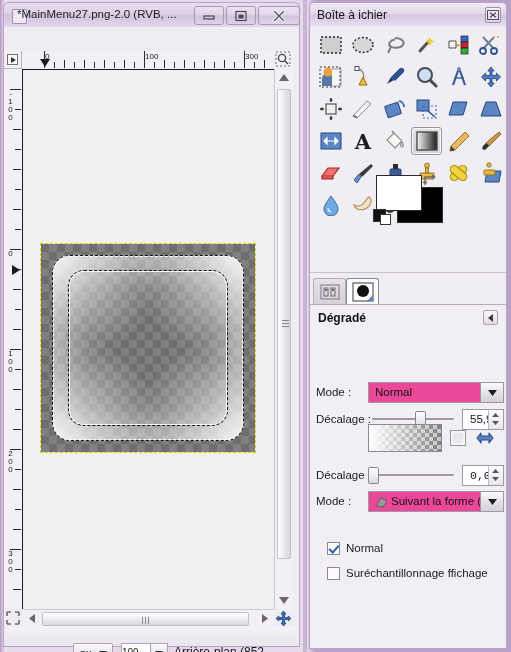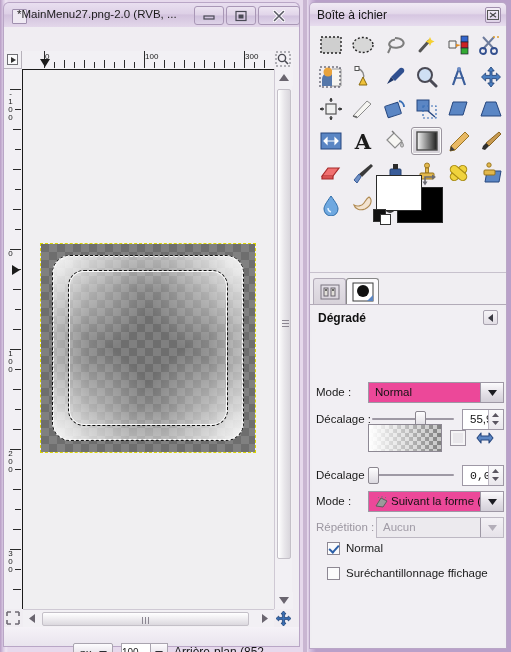--- a/index.html
+++ b/index.html
@@ -876,31 +876,20 @@
         </svg>
         <span class="cval" style="left:22px">Suivant la forme (e...</span>
         <span class="cbtn">
           <svg style="position:absolute;left:7px;top:7px" width="9" height="6">
             <polygon points="0,0 9,0 4.5,6" fill="#1c1c22"></polygon>
           </svg>
         </span>
       </div>
     </div>
 
-    <div class="opt-row" style="top:490px">
-      <span class="opt-label nosel dim">Répétition :</span>
-      <div class="combo disabled" style="left:66px;top:1px;width:128px;">
-        <span class="cval">Aucun</span>
-        <span class="cbtn">
-          <svg style="position:absolute;left:7px;top:7px" width="9" height="6">
-            <polygon points="0,0 9,0 4.5,6" fill="#b3aeb9"></polygon>
-          </svg>
-        </span>
-      </div>
-    </div>
 
     <div class="checkbox checked" style="left:17px;top:516px"></div>
     <span class="opt-check-label nosel" style="left:36px;top:516px">Normal</span>
 
     <div class="checkbox" style="left:17px;top:541px"></div>
     <span class="opt-check-label nosel" style="left:36px;top:541px">Suréchantillonnage ffichage</span>
 
   </div>
 </div>
 

